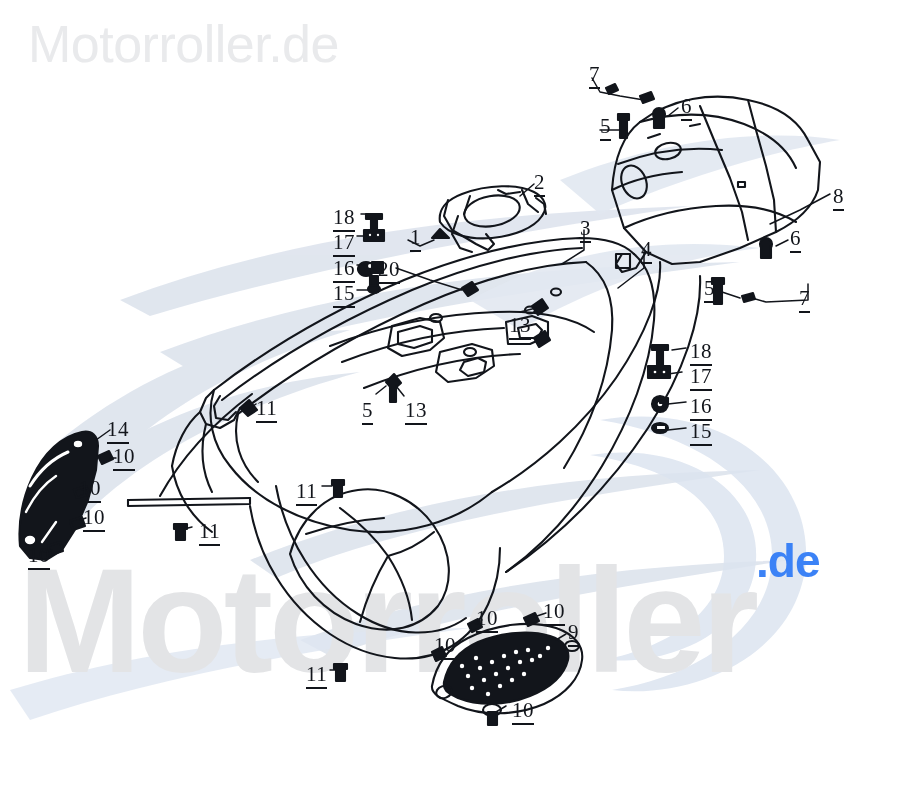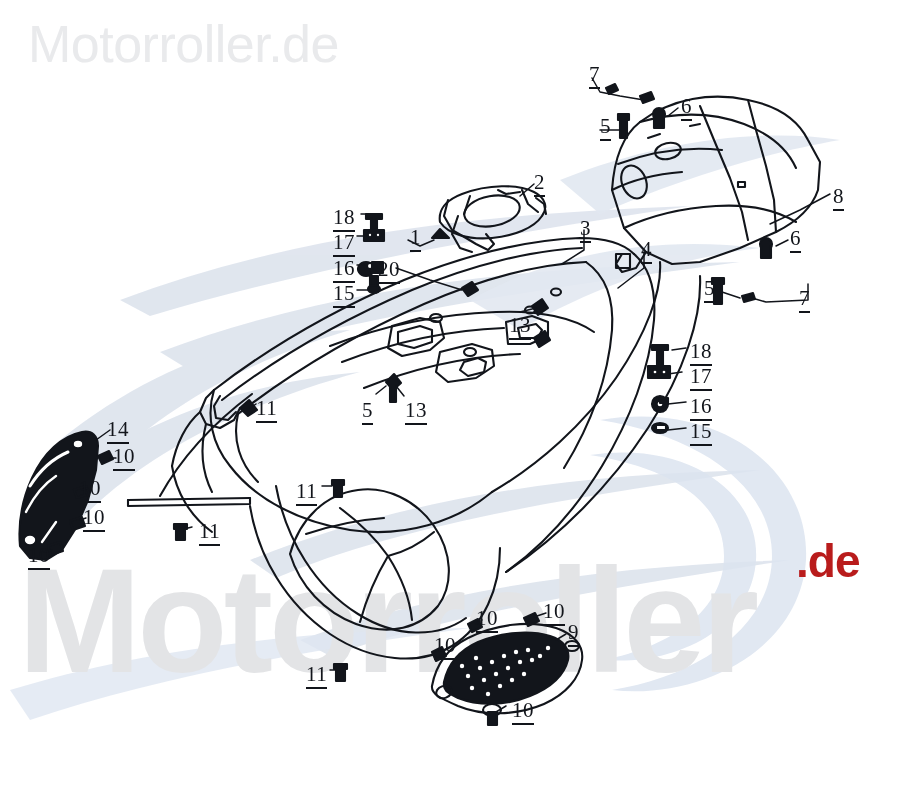--- a/index.html
+++ b/index.html
@@ -29,24 +29,24 @@
   .wm-big{
     position:absolute;left:18px;top:536px;
     font-family:"Liberation Sans", sans-serif;
     font-size:148px;font-weight:700;
     color:#e3e4e6;
     letter-spacing:-4px;
     white-space:nowrap;
     user-select:none;
   }
   .wm-de{
-    position:absolute;left:796px;top:534px;
+    position:absolute;left:756px;top:534px;
     font-family:"Liberation Sans", sans-serif;
     font-size:46px;font-weight:700;
-    color:#b91c1c;
+    color:#3b82f6;
     letter-spacing:-1px;
     white-space:nowrap;
     user-select:none;
   }
   .wm-swoosh{
     position:absolute;left:0;top:0;width:900px;height:800px;
     pointer-events:none;
   }
   
   #art{position:absolute;left:0;top:0;width:900px;height:800px;}

